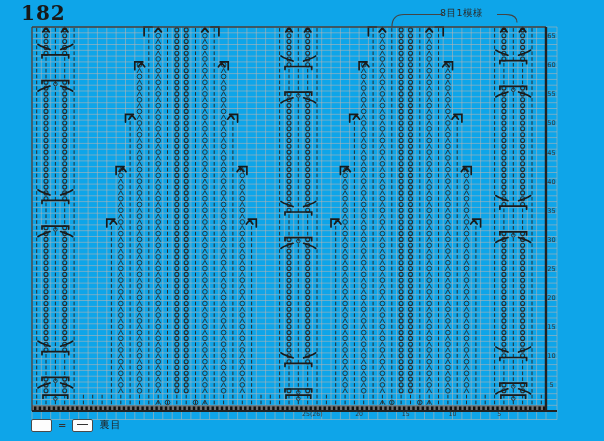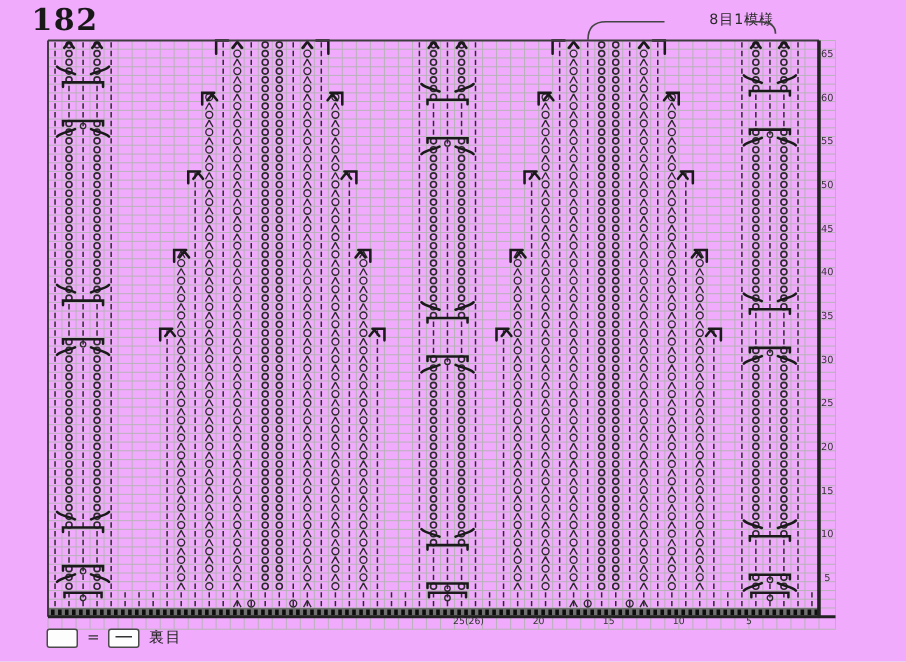--- a/index.html
+++ b/index.html
@@ -1,20 +1,20 @@
 <!DOCTYPE html>
 <html><head>
 <meta charset="utf-8">
 <style>
   html,body{margin:0;padding:0;background:#e8e8e8;}
-  .page{position:relative;width:604px;height:441px;background:#f0abfc;overflow:hidden;
+  .page{position:relative;width:604px;height:441px;background:#0ea5e9;overflow:hidden;
         font-family:"DejaVu Sans",sans-serif;}
   .page-number{position:absolute;left:21px;top:1px;font-family:"DejaVu Serif",serif;
         font-weight:bold;font-size:20px;color:#181818;letter-spacing:1px;}
-  .annotation-label{position:absolute;left:456px;top:7px;width:60px;text-align:right;
+  .annotation-label{position:absolute;left:440px;top:7px;width:60px;text-align:left;
         font-size:9.5px;color:#2a2a2a;letter-spacing:0.5px;}
   .legend{position:absolute;left:31px;top:418px;display:flex;align-items:center;gap:6px;}
   .legend .box{width:19px;height:11px;border:1.4px solid #4a4a4a;border-radius:2px;
         background:#fdfdfd;position:relative;}
   .legend .box.purl::after{content:"";position:absolute;left:4px;right:4px;top:4px;
         border-top:1.6px solid #333;}
   .legend .eq{font-size:10px;color:#333;}
   .legend .lab{font-size:10px;color:#222;font-weight:normal;letter-spacing:1px;}
   svg text{font-family:"DejaVu Sans",sans-serif;}
 </style>

